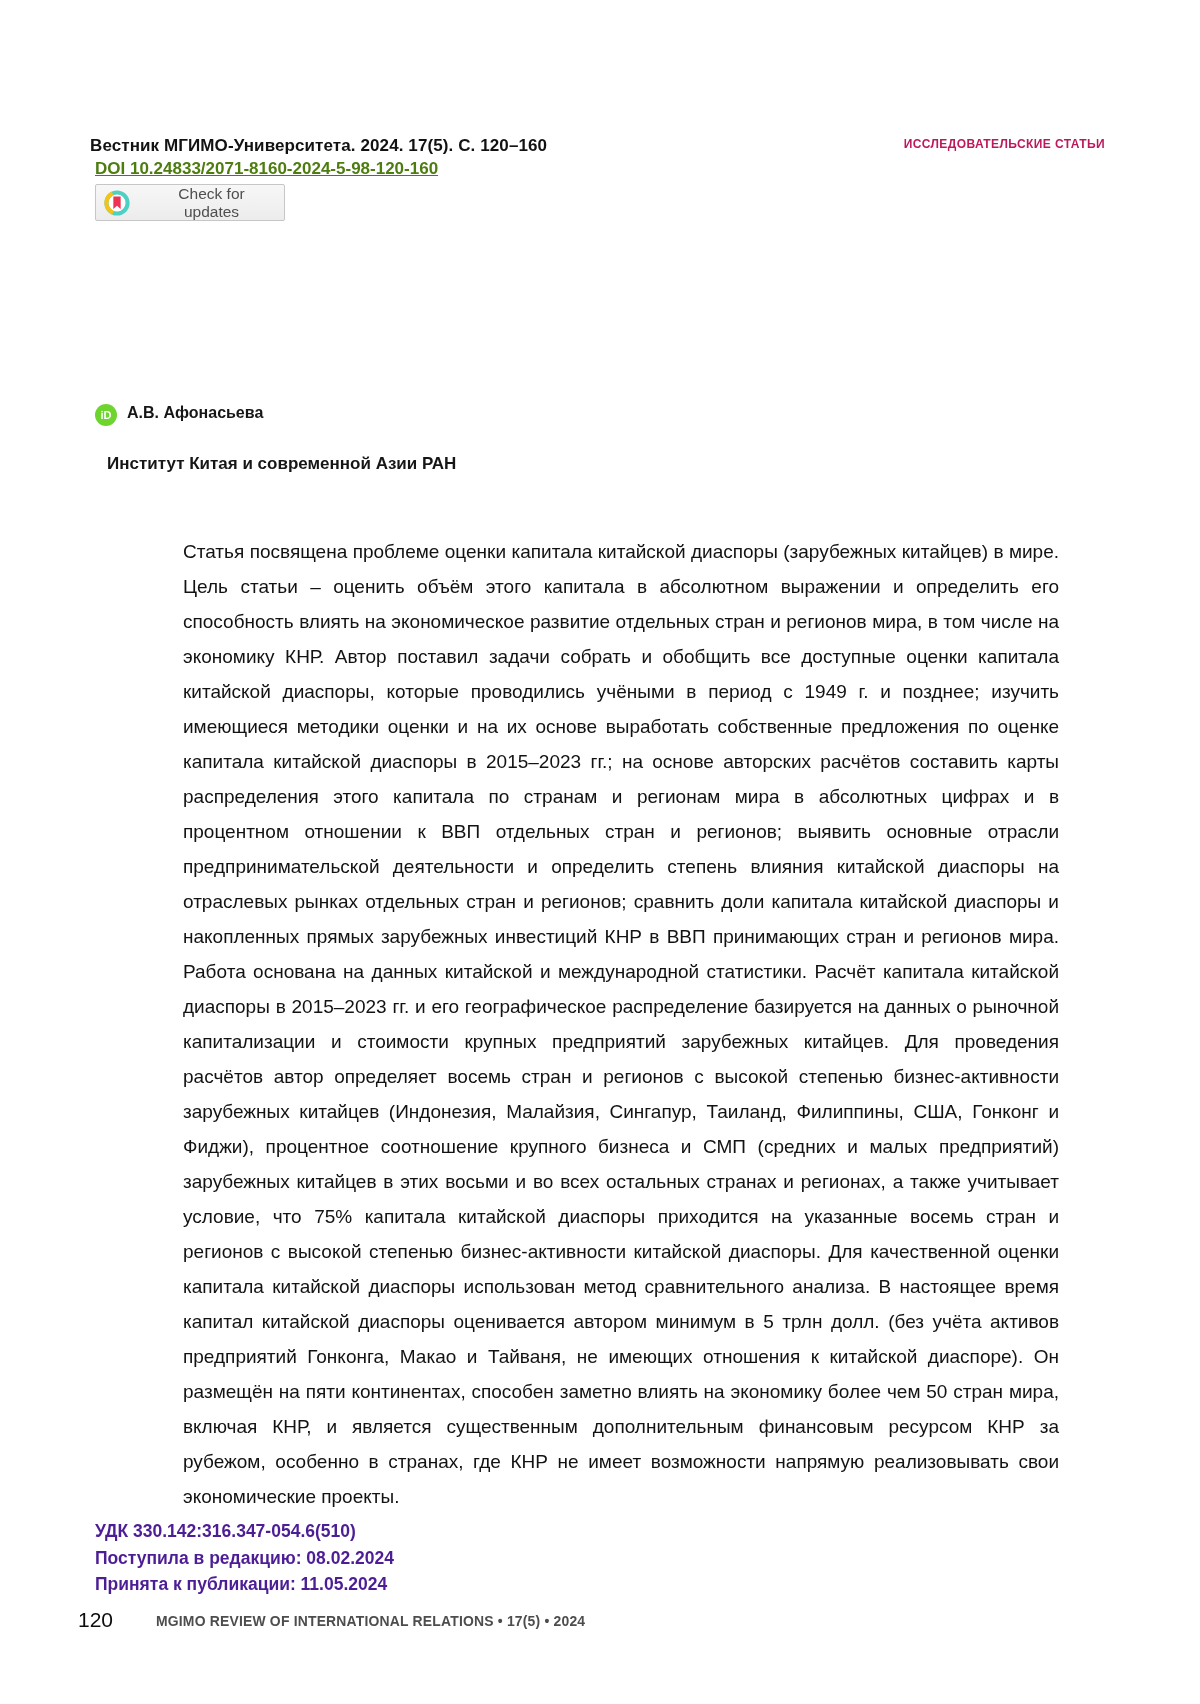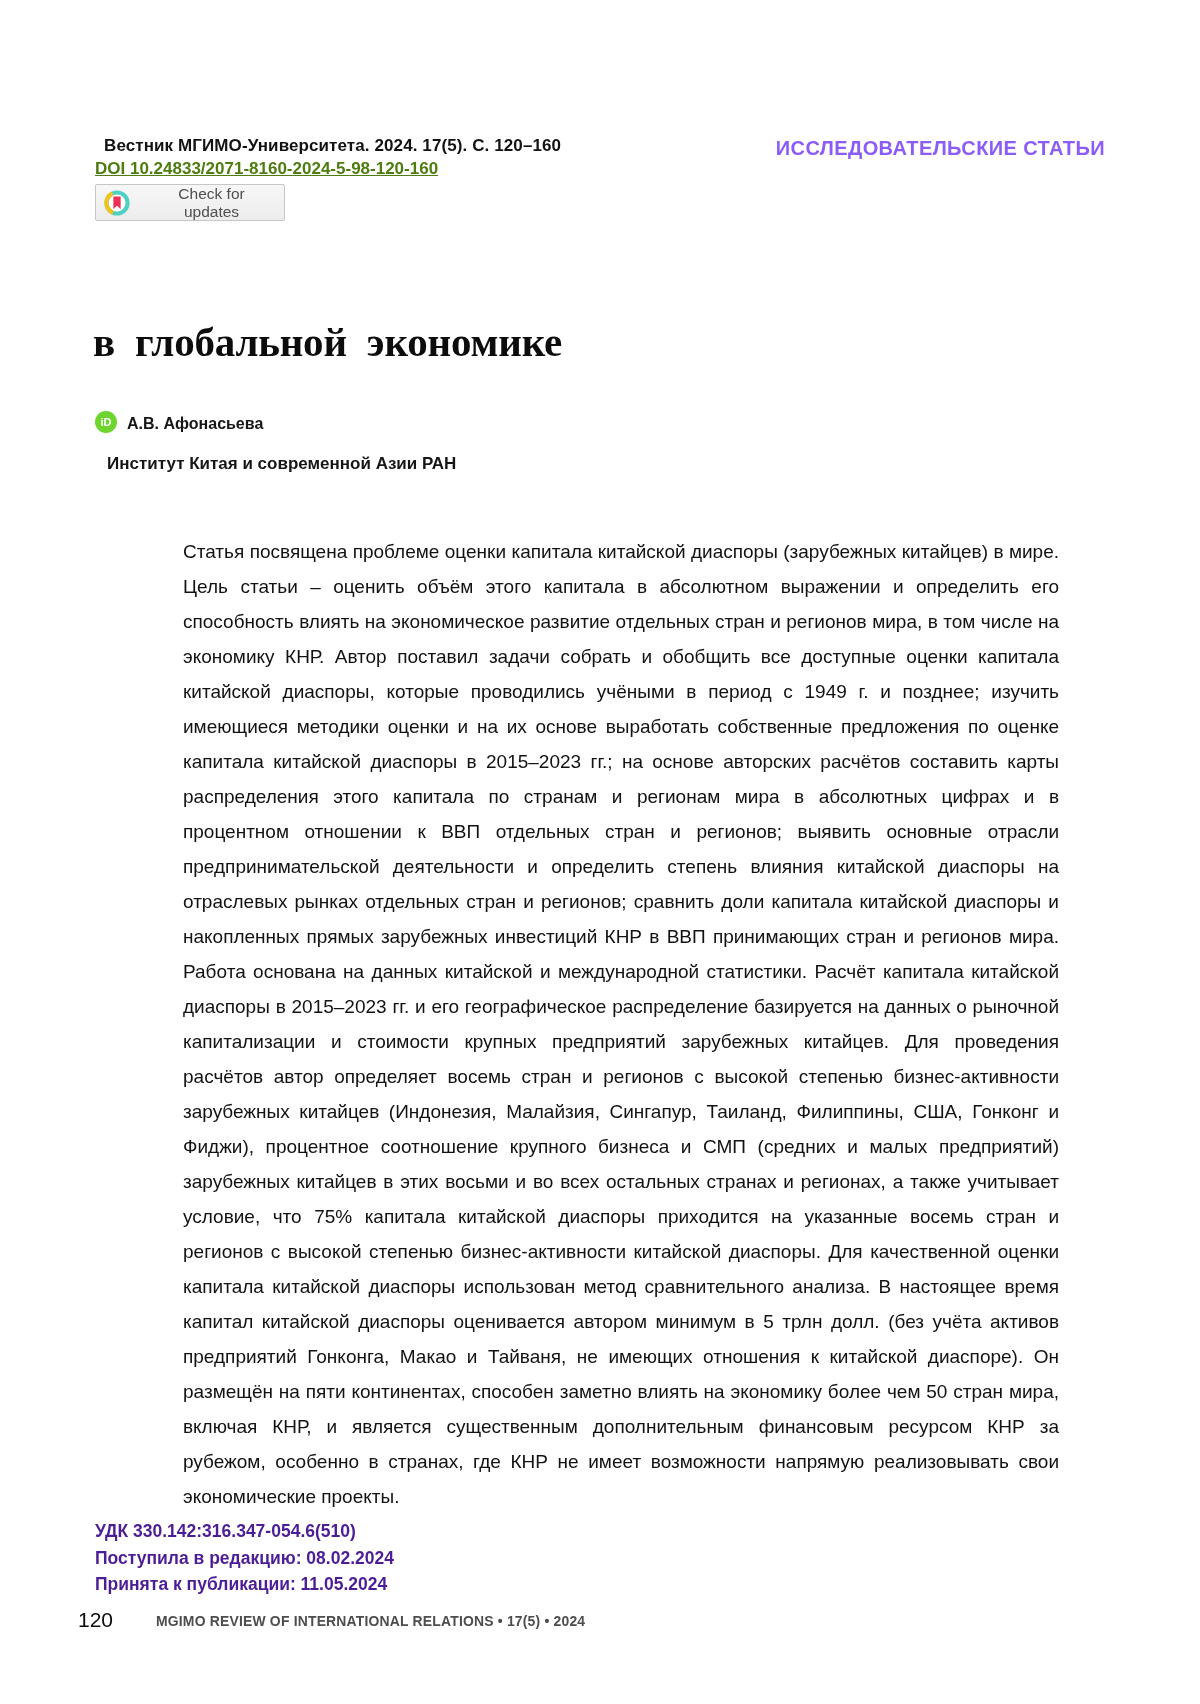--- a/index.html
+++ b/index.html
@@ -8,31 +8,31 @@
     width: 1200px;
     height: 1704px;
     background: #ffffff;
     font-family: "Liberation Sans", sans-serif;
     color: #111111;
     overflow: hidden;
   }
 
   
   .journal-ref {
-    position: absolute; left: 104px; top: 136px;
+    position: absolute; left: 90px; top: 136px;
     font-size: 17px; font-weight: bold; color: #121212; letter-spacing: .1px;
   }
   .doi-link {
     position: absolute; left: 95px; top: 159px;
     font-size: 17px; font-weight: bold; color: #4d7c0f;
     text-decoration: underline; cursor: pointer;
   }
   .section-label {
     position: absolute; right: 95px; top: 137px;
-    font-size: 20px; font-weight: bold; color: #8b5cf6; letter-spacing: .4px;
+    font-size: 12px; font-weight: bold; color: #be185d; letter-spacing: .4px;
   }
 
   
   .crossmark-btn {
     position: absolute; left: 95px; top: 184px;
     display: flex; align-items: center; gap: 19px;
     width: 190px; height: 37px; padding: 0 10px 0 8px;
     background: linear-gradient(#f7f7f7, #ececec);
     border: 1px solid #c6c6c6; border-radius: 2px;
     cursor: pointer; box-sizing: border-box;
@@ -44,21 +44,21 @@
   .title {
     position: absolute; left: 93px; top: 258px; margin: 0;
     font-family: "Liberation Serif", serif;
     font-weight: bold; font-size: 41px; line-height: 56px;
     color: #0c0c0c; word-spacing: 10px; letter-spacing: -0.2px;
   }
 
   
   .author-row {
     position: absolute; left: 95px; top: 404px;
-    display: flex; align-items: flex-end; gap: 10px; margin-top: 7px;
+    display: flex; align-items: flex-start; gap: 10px;
   }
   .orcid-badge {
     width: 22px; height: 22px; border-radius: 50%;
     background: #6ed42e; color: #ffffff;
     font-size: 11px; font-weight: bold;
     display: inline-flex; align-items: center; justify-content: center;
     cursor: pointer;
   }
   .author-name { font-size: 16px; font-weight: bold; color: #161616; }
 
@@ -106,21 +106,20 @@
         <circle cx="16" cy="16" r="13" fill="#ffffff" stroke="#4ed0c3" stroke-width="5"></circle>
         <circle cx="16" cy="16" r="13" fill="none" stroke="#f4c319" stroke-width="5" stroke-dasharray="30 52" transform="rotate(112 16 16)"></circle>
         <path d="M11.5 8 h9 v15.5 l-4.5 -4 -4.5 4 z" fill="#ee3352"></path>
       </svg>
     </span>
     <span class="cm-label">Check for updates</span>
   </button>
 
   <h1 class="title">
     <br>
-    <span>в глобальной экономике</span>
   </h1>
 
   <div class="author-row">
     <span class="orcid-badge">iD</span>
     <span class="author-name">А.В. Афонасьева</span>
   </div>
 
   <div class="affiliation">Институт Китая и современной Азии РАН</div>
 
   <p class="abstract">Статья посвящена проблеме оценки капитала китайской диаспоры (зарубежных китайцев) в мире. Цель статьи – оценить объём этого капитала в абсолютном выражении и определить его способность влиять на экономическое развитие отдельных стран и регионов мира, в том числе на экономику КНР. Автор поставил задачи собрать и обобщить все доступные оценки капитала китайской диаспоры, которые проводились учёными в период с 1949 г. и позднее; изучить имеющиеся методики оценки и на их основе выработать собственные предложения по оценке капитала китайской диаспоры в 2015–2023 гг.; на основе авторских расчётов составить карты распределения этого капитала по странам и регионам мира в абсолютных цифрах и в процентном отношении к ВВП отдельных стран и регионов; выявить основные отрасли предпринимательской деятельности и определить степень влияния китайской диаспоры на отраслевых рынках отдельных стран и регионов; сравнить доли капитала китайской диаспоры и накопленных прямых зарубежных инвестиций КНР в ВВП принимающих стран и регионов мира. Работа основана на данных китайской и международной статистики. Расчёт капитала китайской диаспоры в 2015–2023 гг. и его географическое распределение базируется на данных о рыночной капитализации и стоимости крупных предприятий зарубежных китайцев. Для проведения расчётов автор определяет восемь стран и регионов с высокой степенью бизнес-активности зарубежных китайцев (Индонезия, Малайзия, Сингапур, Таиланд, Филиппины, США, Гонконг и Фиджи), процентное соотношение крупного бизнеса и СМП (средних и малых предприятий) зарубежных китайцев в этих восьми и во всех остальных странах и регионах, а также учитывает условие, что 75% капитала китайской диаспоры приходится на указанные восемь стран и регионов с высокой степенью бизнес-активности китайской диаспоры. Для качественной оценки капитала китайской диаспоры использован метод сравнительного анализа. В настоящее время капитал китайской диаспоры оценивается автором минимум в 5 трлн долл. (без учёта активов предприятий Гонконга, Макао и Тайваня, не имеющих отношения к китайской диаспоре). Он размещён на пяти континентах, способен заметно влиять на экономику более чем 50 стран мира, включая КНР, и является существенным дополнительным финансовым ресурсом КНР за рубежом, особенно в странах, где КНР не имеет возможности напрямую реализовывать свои экономические проекты.</p>

